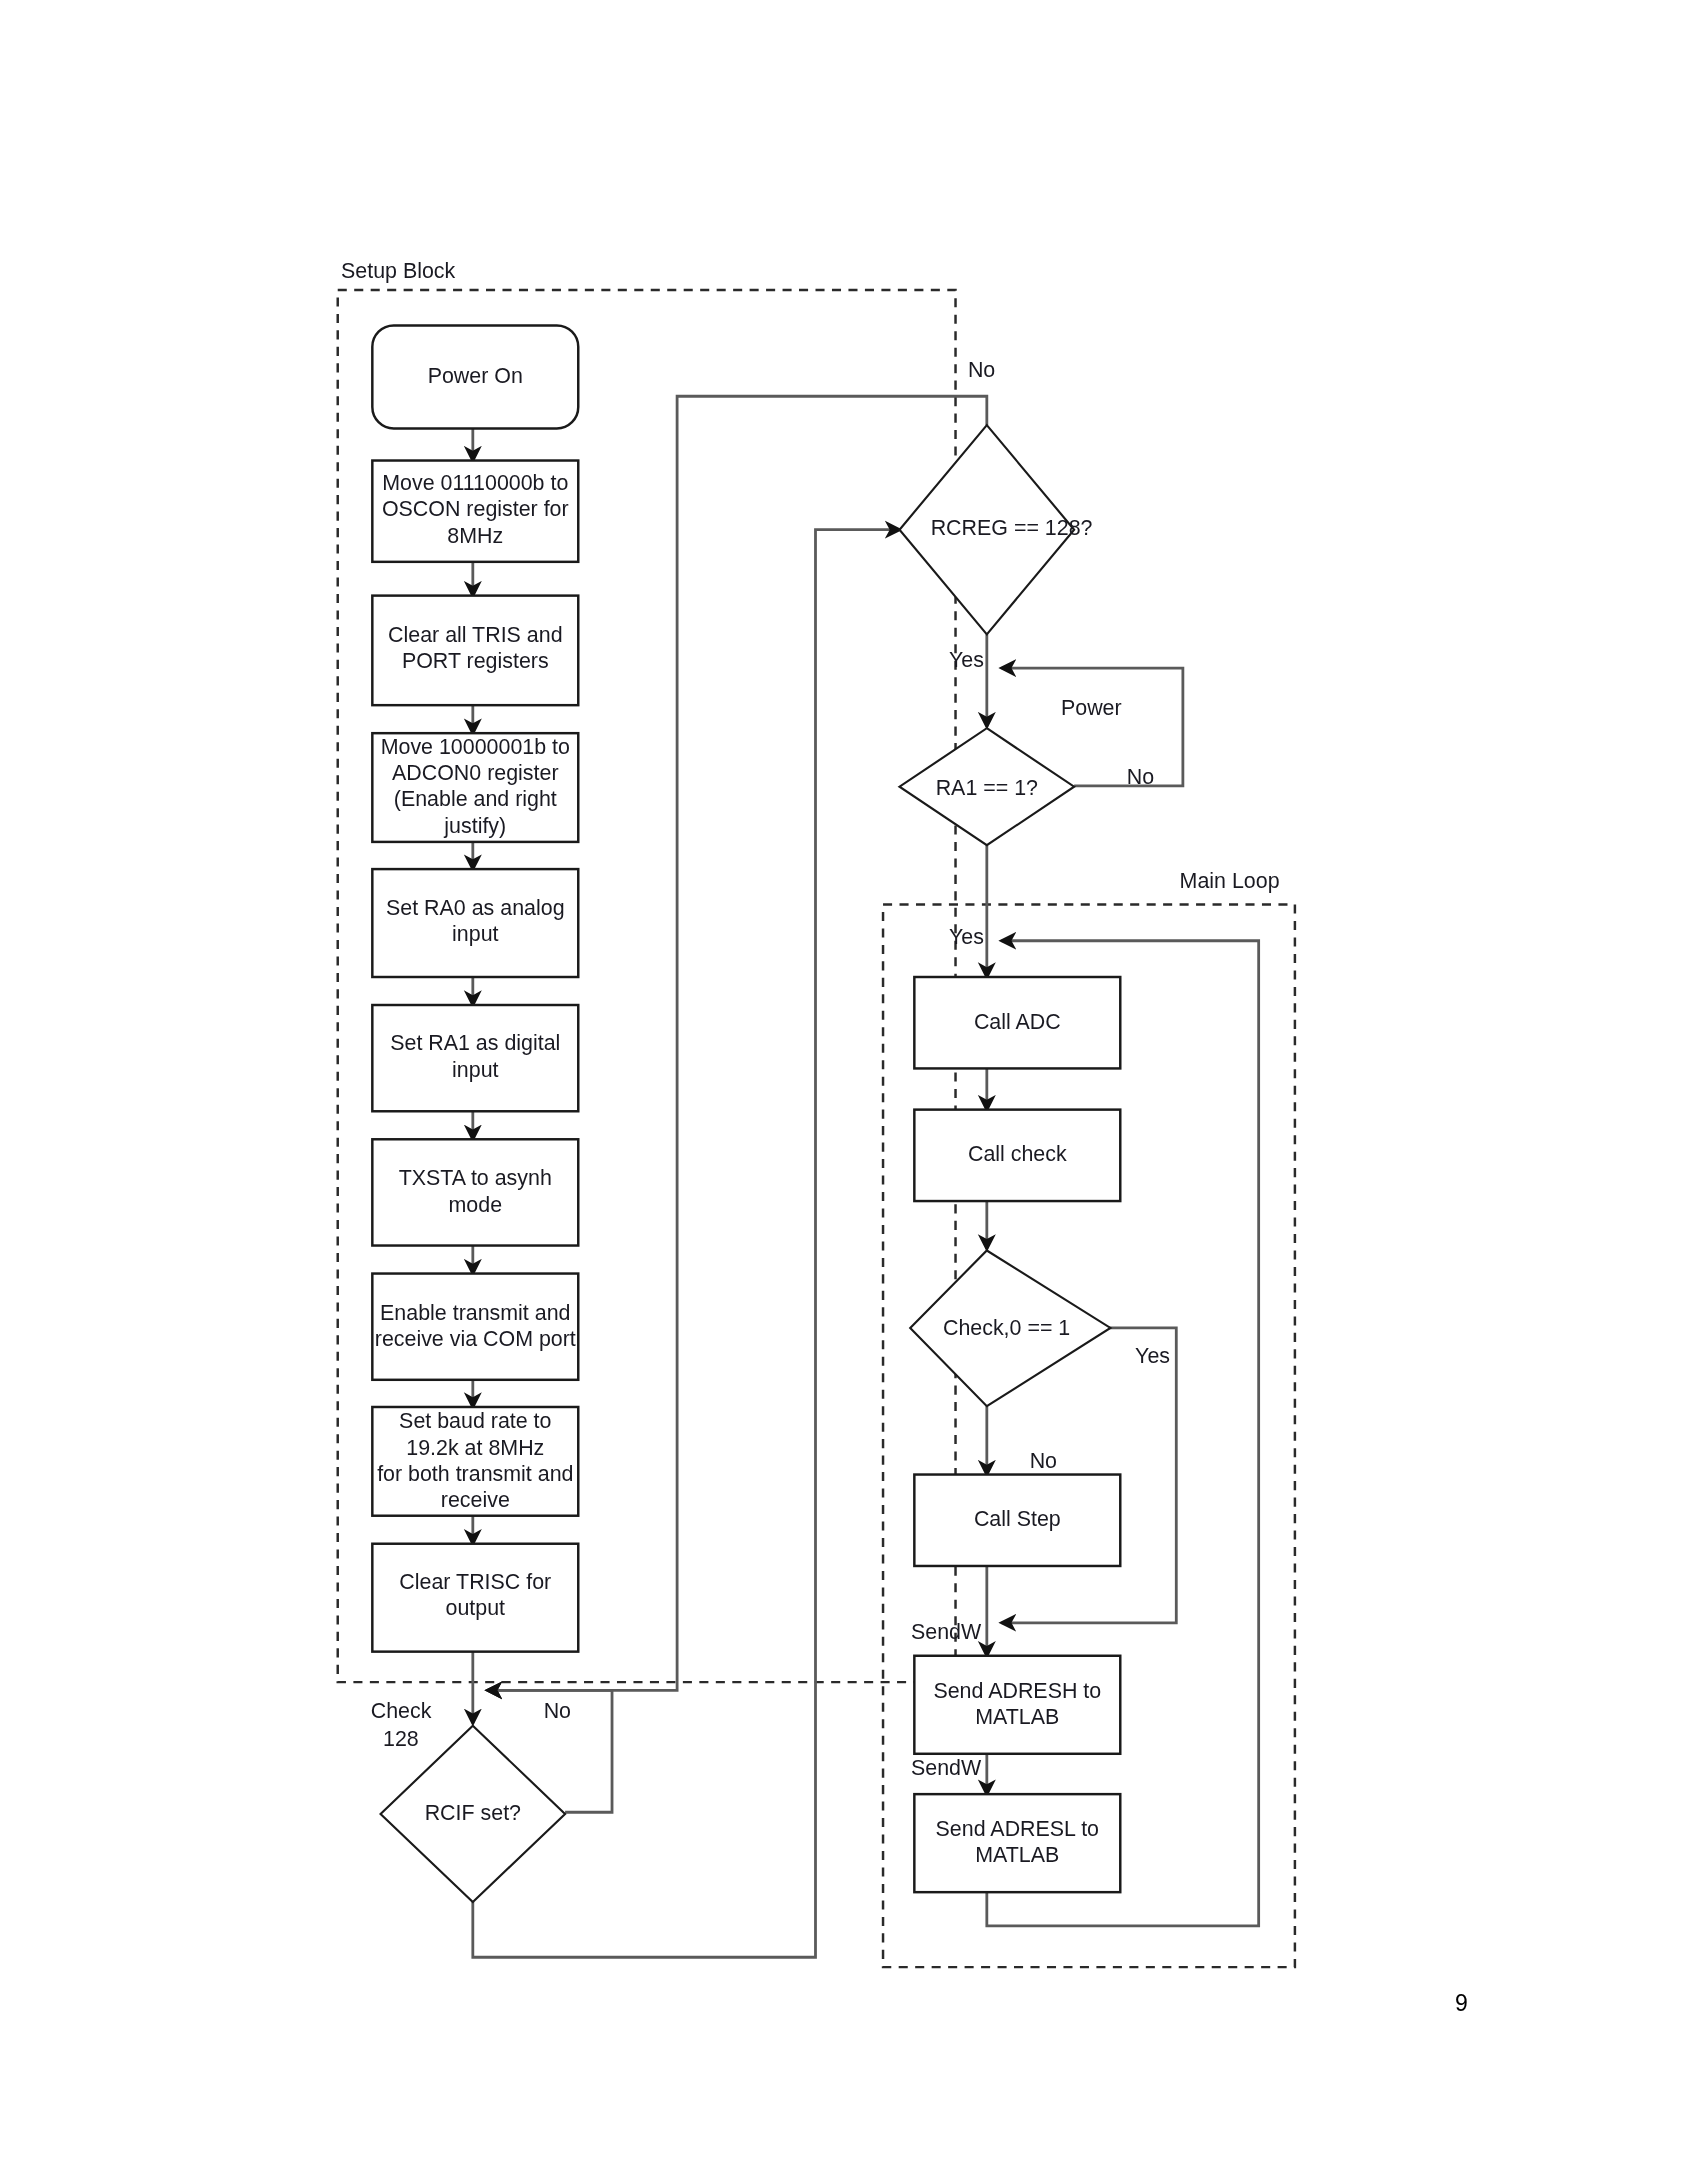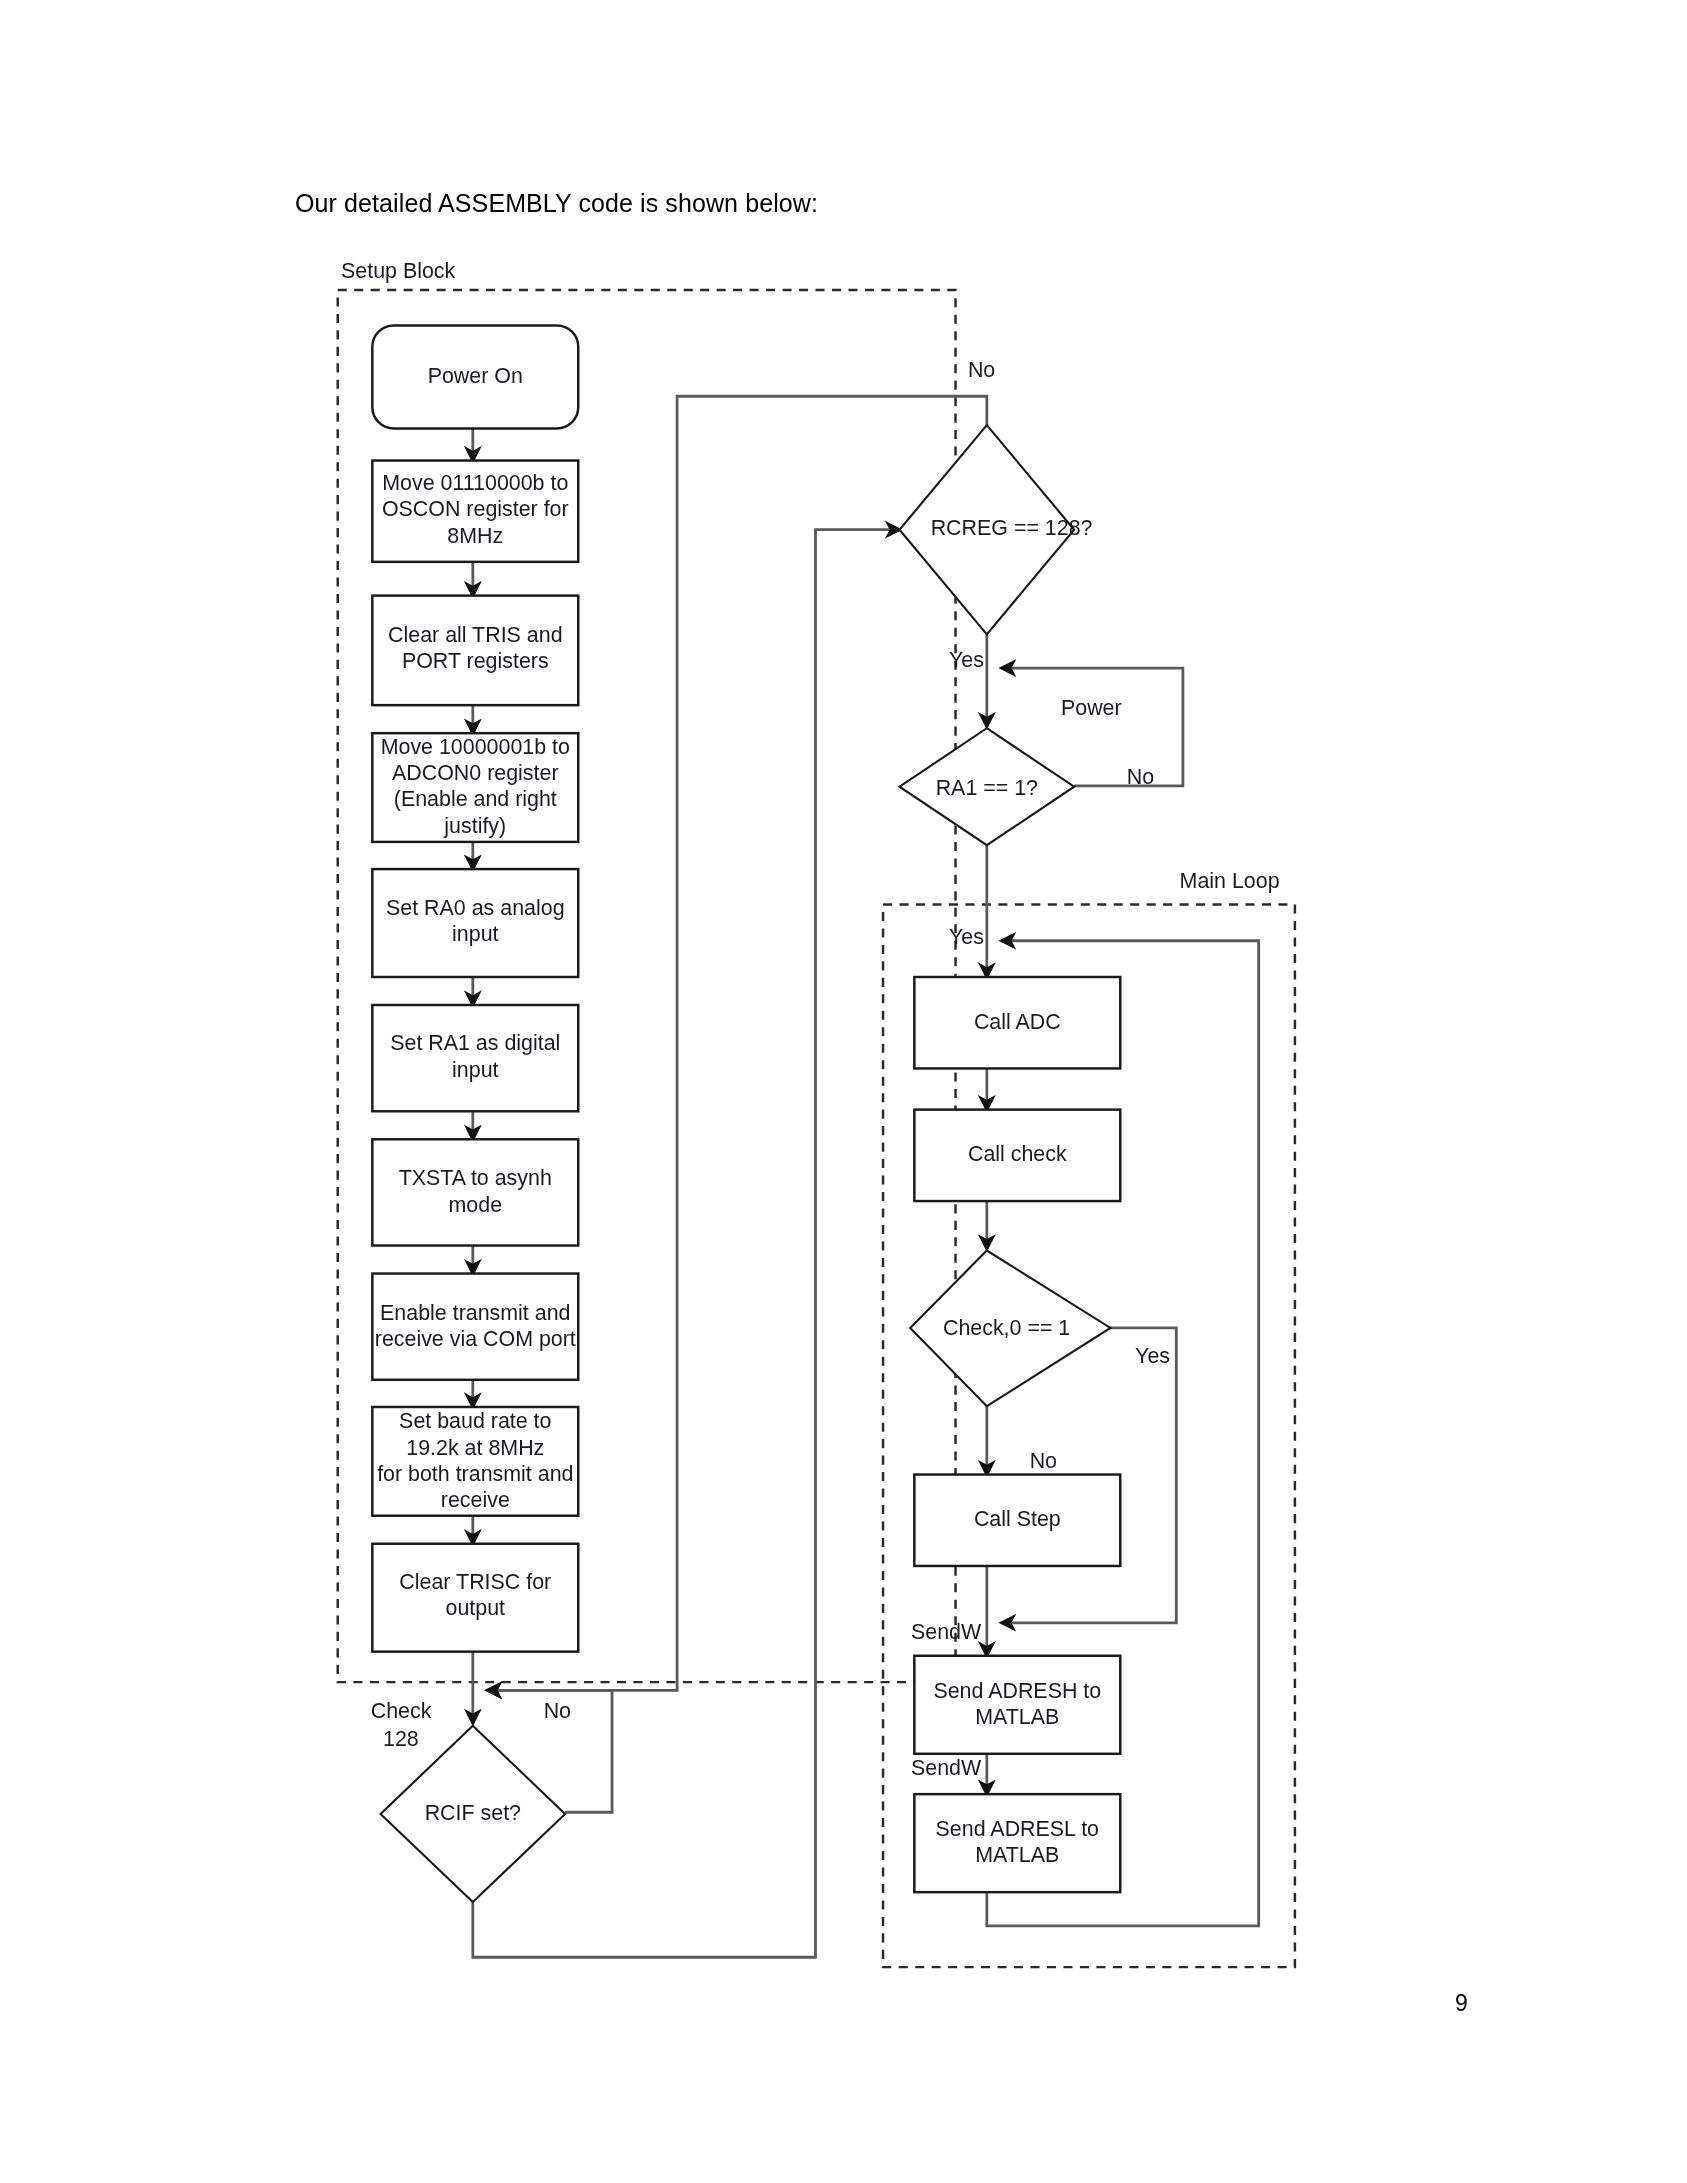--- a/index.html
+++ b/index.html
@@ -18,21 +18,20 @@
   .conn{stroke:#5a5a5a;stroke-width:3.4;fill:none;}
   .nodetext{font-size:26px;text-anchor:middle;dominant-baseline:middle;}
   .edgelabel{font-size:26px;}
   .grouplabel{font-size:26px;}
 </style>
 </head>
 <body>
 
 <div id="page">
 
-  <div id="heading">Our detailed ASSEMBLY code is shown below:</div>
 
   <svg id="chartsvg" viewBox="0 0 2048 2650">
     <defs>
       <marker id="arw" viewBox="0 0 12 12" refX="9" refY="6" markerWidth="7" markerHeight="7" orient="auto-start-reverse">
         <path d="M 0 0.5 L 11 6 L 0 11.5 L 3 6 Z" fill="#111111"></path>
       </marker>
     </defs>
 
     <rect class="grouprect" x="410" y="352" width="750" height="1690"></rect>
     <text class="grouplabel" x="414" y="338">Setup Block</text>

